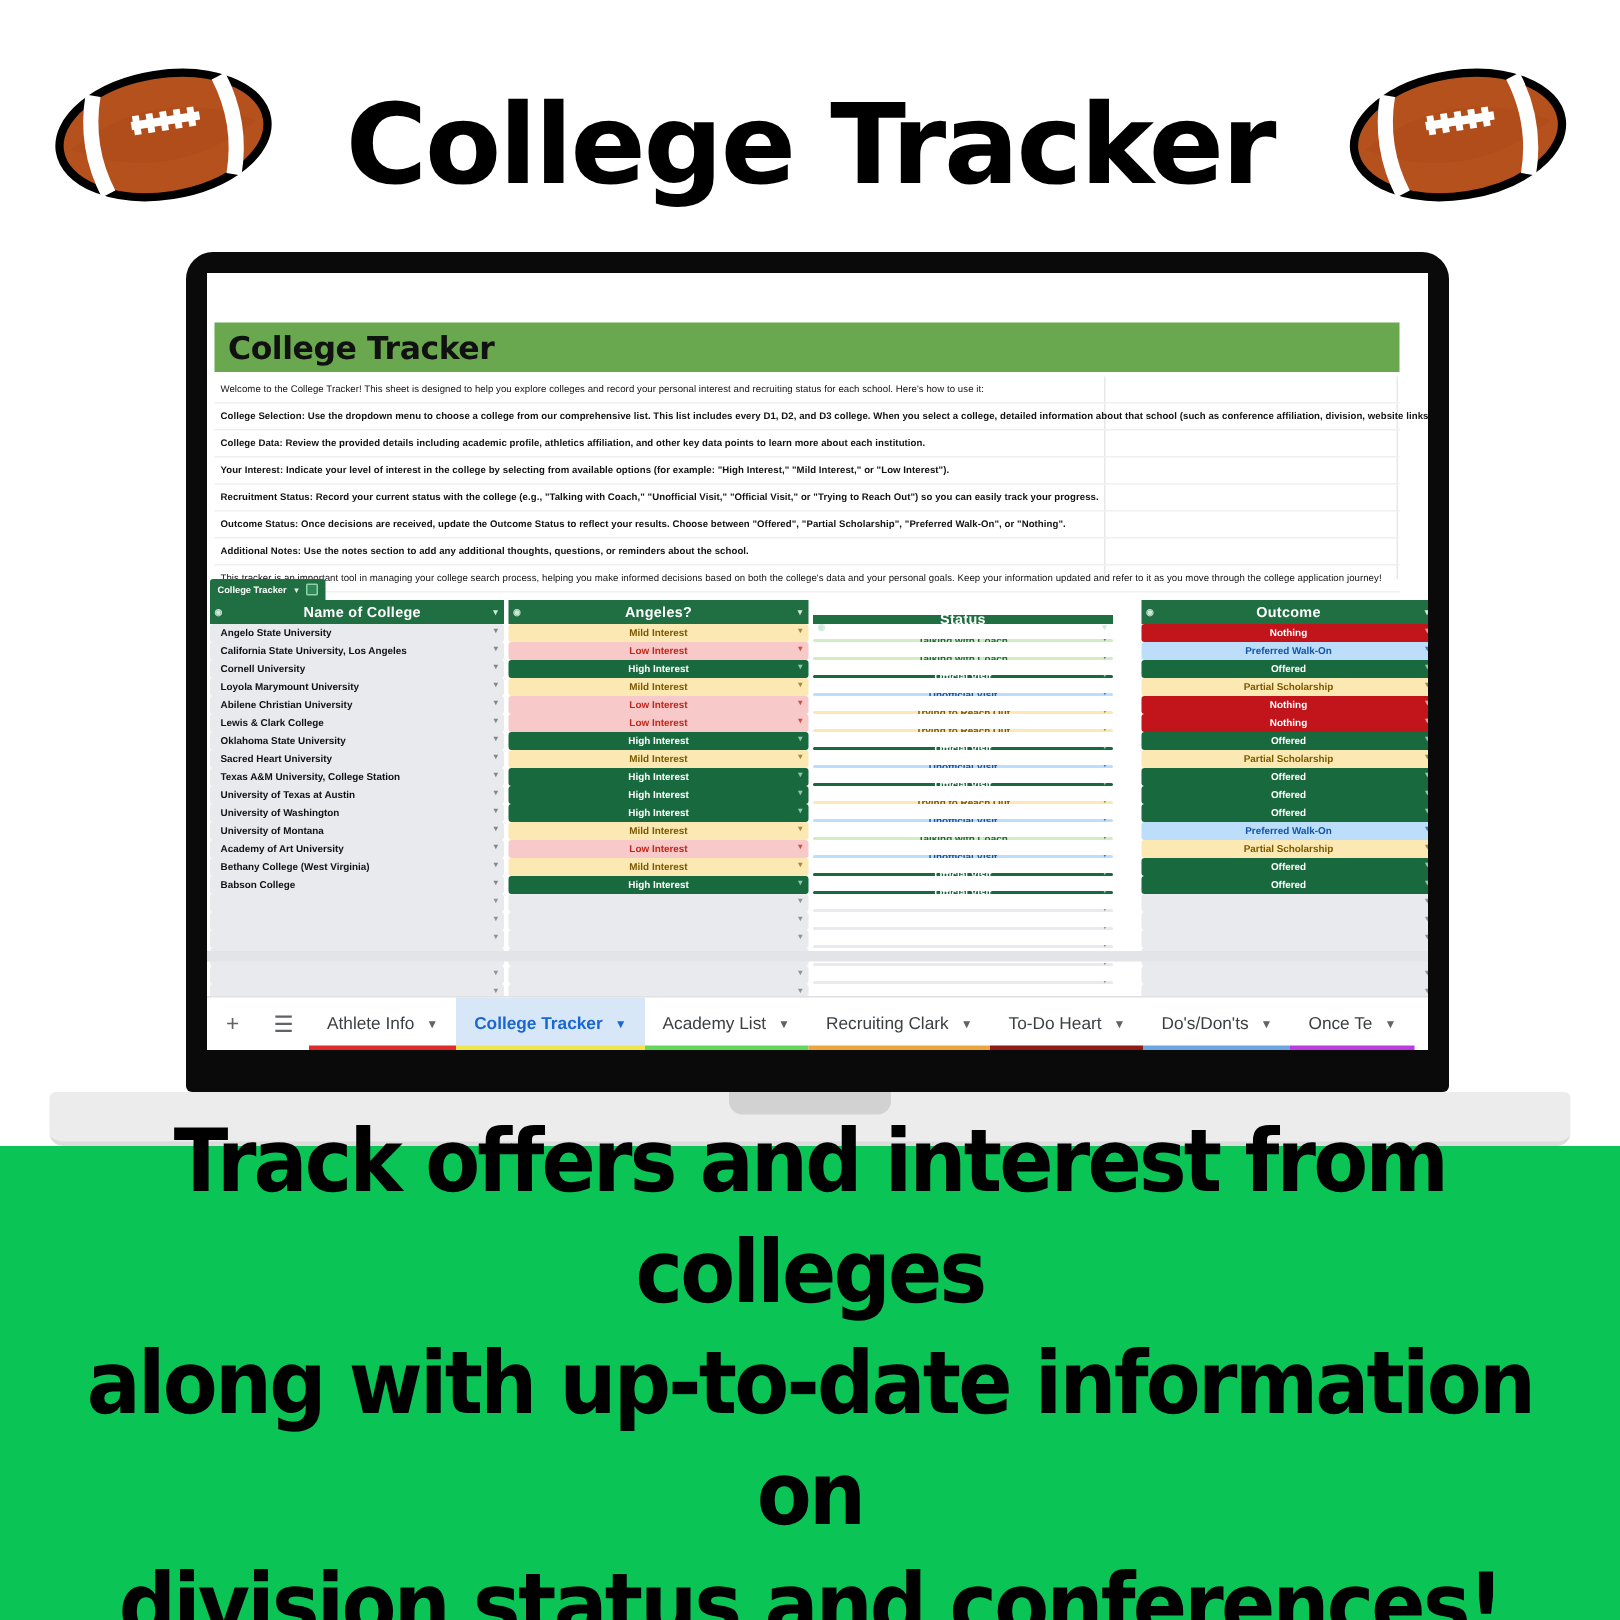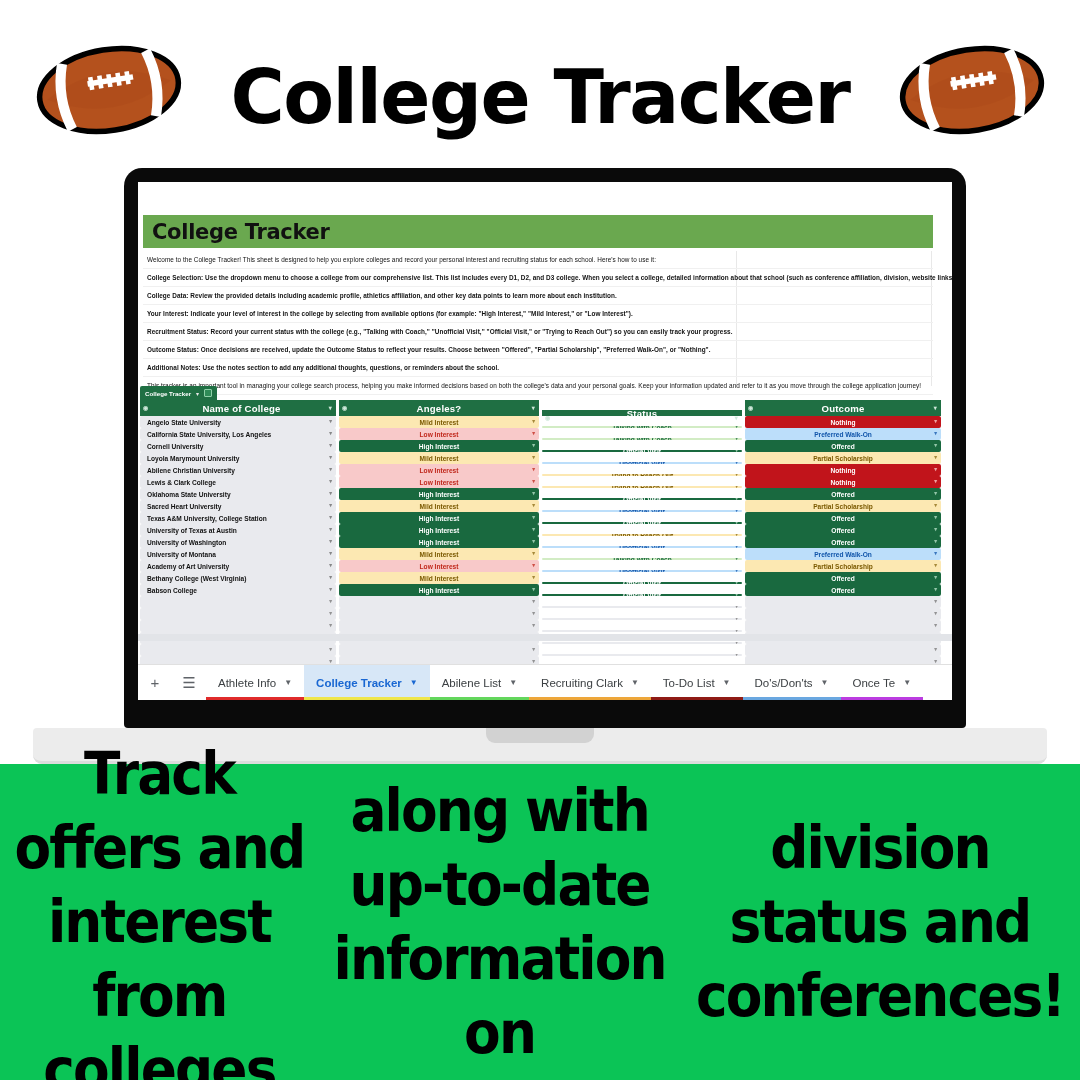--- a/index.html
+++ b/index.html
@@ -110,21 +110,21 @@
     position: relative;
     display: flex; align-items: center; justify-content: center;
     font-size: 6.6px; font-weight: bold;
     margin-right: 3px;
     border-radius: 2px;
     overflow: hidden;
   }
   .c-name   { width: 196px; justify-content: flex-start; padding-left: 7px; }
   .c-int    { width: 200px; }
   .c-stat   { width: 200px; margin-top: 10px; }
-  .c-out    { width: 196px; }
+  .c-out    { width: 196px; margin-left: 16px; }
 
   .hcell {
     background: #1f6f43; color: #fff;
     font-size: 9.6px; font-weight: bold;
     display: flex; align-items: center; justify-content: center;
     position: relative; margin-right: 3px; border-radius: 0;
     letter-spacing: 0.2px;
   }
   .hcell .filt { position: absolute; left: 3px; top: 4px; font-size: 6px; color: #cfe8da; }
   .hcell .chev { position: absolute; right: 4px; top: 4px; font-size: 6px; color: #cfe8da; }
@@ -181,21 +181,21 @@
   .tab .tcaret { font-size: 8px; color: #5f6368; }
   .tab .uline { position: absolute; left: 0; bottom: 0; width: 100%; height: 4px; }
   .tab.active { background: #d7e7f7; color: #1967d2; font-weight: bold; }
   .tab.active .tcaret { color: #1967d2; }
 
   
   .banner {
     position: absolute; left: 0; top: 764px;
     width: 1080px; height: 316px;
     background: #0bc456;
-    display: flex; flex-direction: row;
+    display: flex; flex-direction: column;
     align-items: center; justify-content: center;
   }
   .banner-line {
     font-family: "DejaVu Sans", sans-serif;
     font-weight: bold;
     font-size: 58px;
     line-height: 74px;
     color: #000;
     text-align: center;
     letter-spacing: -2px;
@@ -694,31 +694,31 @@
             <span>Athlete Info</span>
             <span class="tcaret">▼</span>
             <span class="uline" style="background:#e02b2b"></span>
           </div>
           <div class="tab active">
             <span>College Tracker</span>
             <span class="tcaret">▼</span>
             <span class="uline" style="background:#efe64a"></span>
           </div>
           <div class="tab">
-            <span>Abilene List</span>
+            <span>Academy List</span>
             <span class="tcaret">▼</span>
             <span class="uline" style="background:#63d65c"></span>
           </div>
           <div class="tab">
             <span>Recruiting Clark</span>
             <span class="tcaret">▼</span>
             <span class="uline" style="background:#eda63a"></span>
           </div>
           <div class="tab">
-            <span>To-Do List</span>
+            <span>To-Do Heart</span>
             <span class="tcaret">▼</span>
             <span class="uline" style="background:#8f1b15"></span>
           </div>
           <div class="tab">
             <span>Do's/Don'ts</span>
             <span class="tcaret">▼</span>
             <span class="uline" style="background:#6aa7e0"></span>
           </div>
           <div class="tab">
             <span>Once Te</span>

